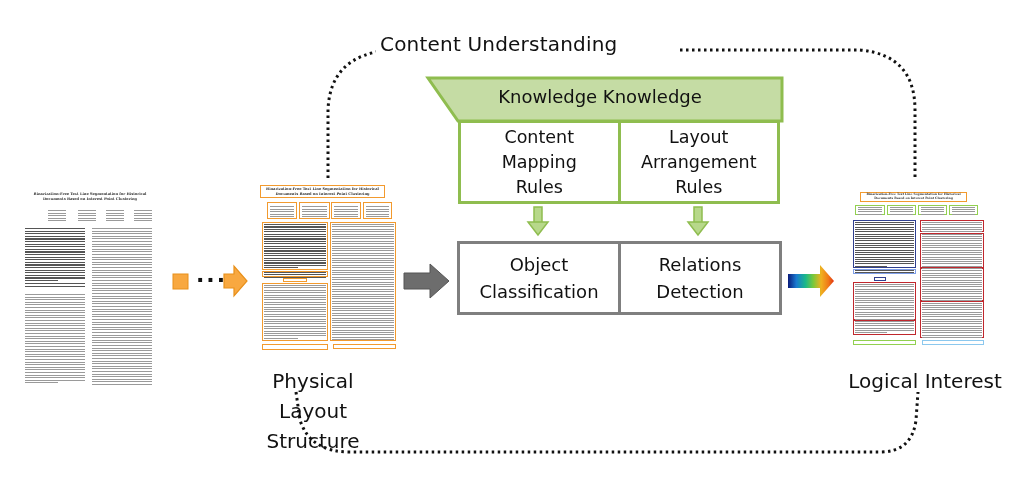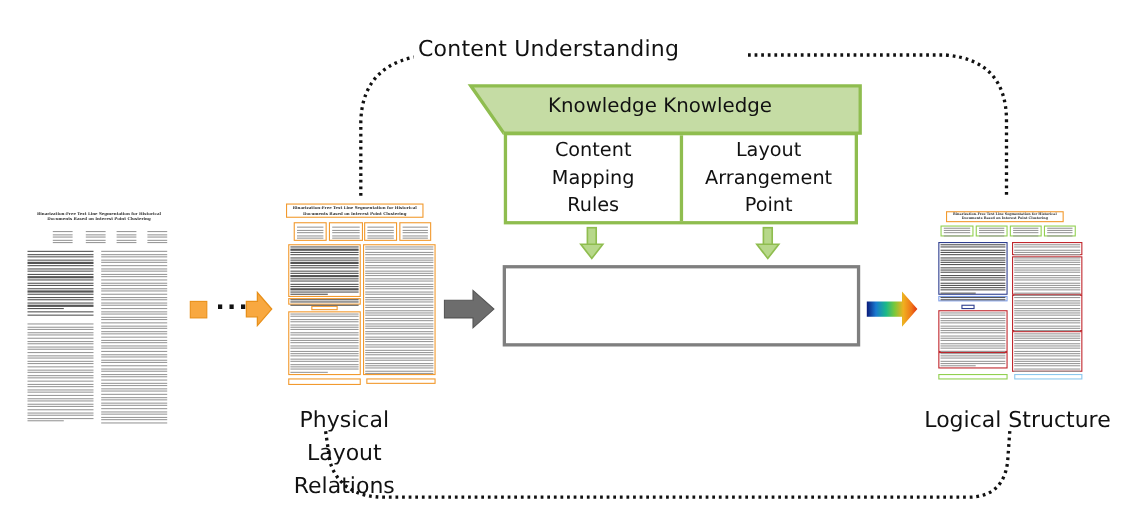--- a/index.html
+++ b/index.html
@@ -77,24 +77,28 @@
 <div class="abs title-du">Content Understanding</div>
 
 <div class="abs dk-head-text">Knowledge Knowledge</div>
 
 <div class="abs rules">
   <div class="cell">Content
 Mapping
 Rules</div>
   <div class="cell">Layout
 Arrangement
-Point</div>
+Rules</div>
 </div>
 
 <div class="abs tasks">
+  <div class="cell">Object
+Classification</div>
+  <div class="cell">Relations
+Detection</div>
 </div>
 
 <div class="abs dots" style="left:196px; top:262px;">...</div>
 
 <div class="abs page" style="left:18px; top:190px; width:145px; height:200px;">
   <div class="mini-title" style="left:12px; top:2px; width:120px;">Binarization-Free Text Line Segmentation for Historical Documents Based on Interest Point Clustering</div>
   <div id="left-lines"></div>
 <div class="tline" style="left: 30px; top: 20px; width: 18px; height: 1px;"></div>
     <div class="tline" style="left: 30px; top: 22.5px; width: 18px; height: 1px;"></div>
     <div class="tline" style="left: 30px; top: 25px; width: 18px; height: 1px;"></div>
@@ -493,14 +497,14 @@
     <div class="tline" style="left: 72px; top: 131.2px; width: 60px; height: 1px;"></div>
     <div class="tline" style="left: 72px; top: 133.5px; width: 60px; height: 1px;"></div>
     <div class="tline" style="left: 72px; top: 135.8px; width: 60px; height: 1px;"></div>
     <div class="tline" style="left: 72px; top: 138.1px; width: 60px; height: 1px;"></div>
     <div class="tline" style="left: 72px; top: 140.4px; width: 60px; height: 1px;"></div>
     <div class="tline" style="left: 72px; top: 142.7px; width: 60px; height: 1px;"></div>
     <div class="tline" style="left: 72px; top: 145px; width: 60px; height: 1px;"></div>
   </div>
 
 <div class="abs label-phys">Physical Layout
-Relations</div>
-<div class="abs label-log">Logical Structure</div>
+Structure</div>
+<div class="abs label-log">Logical Interest</div>
 
 </body></html>

